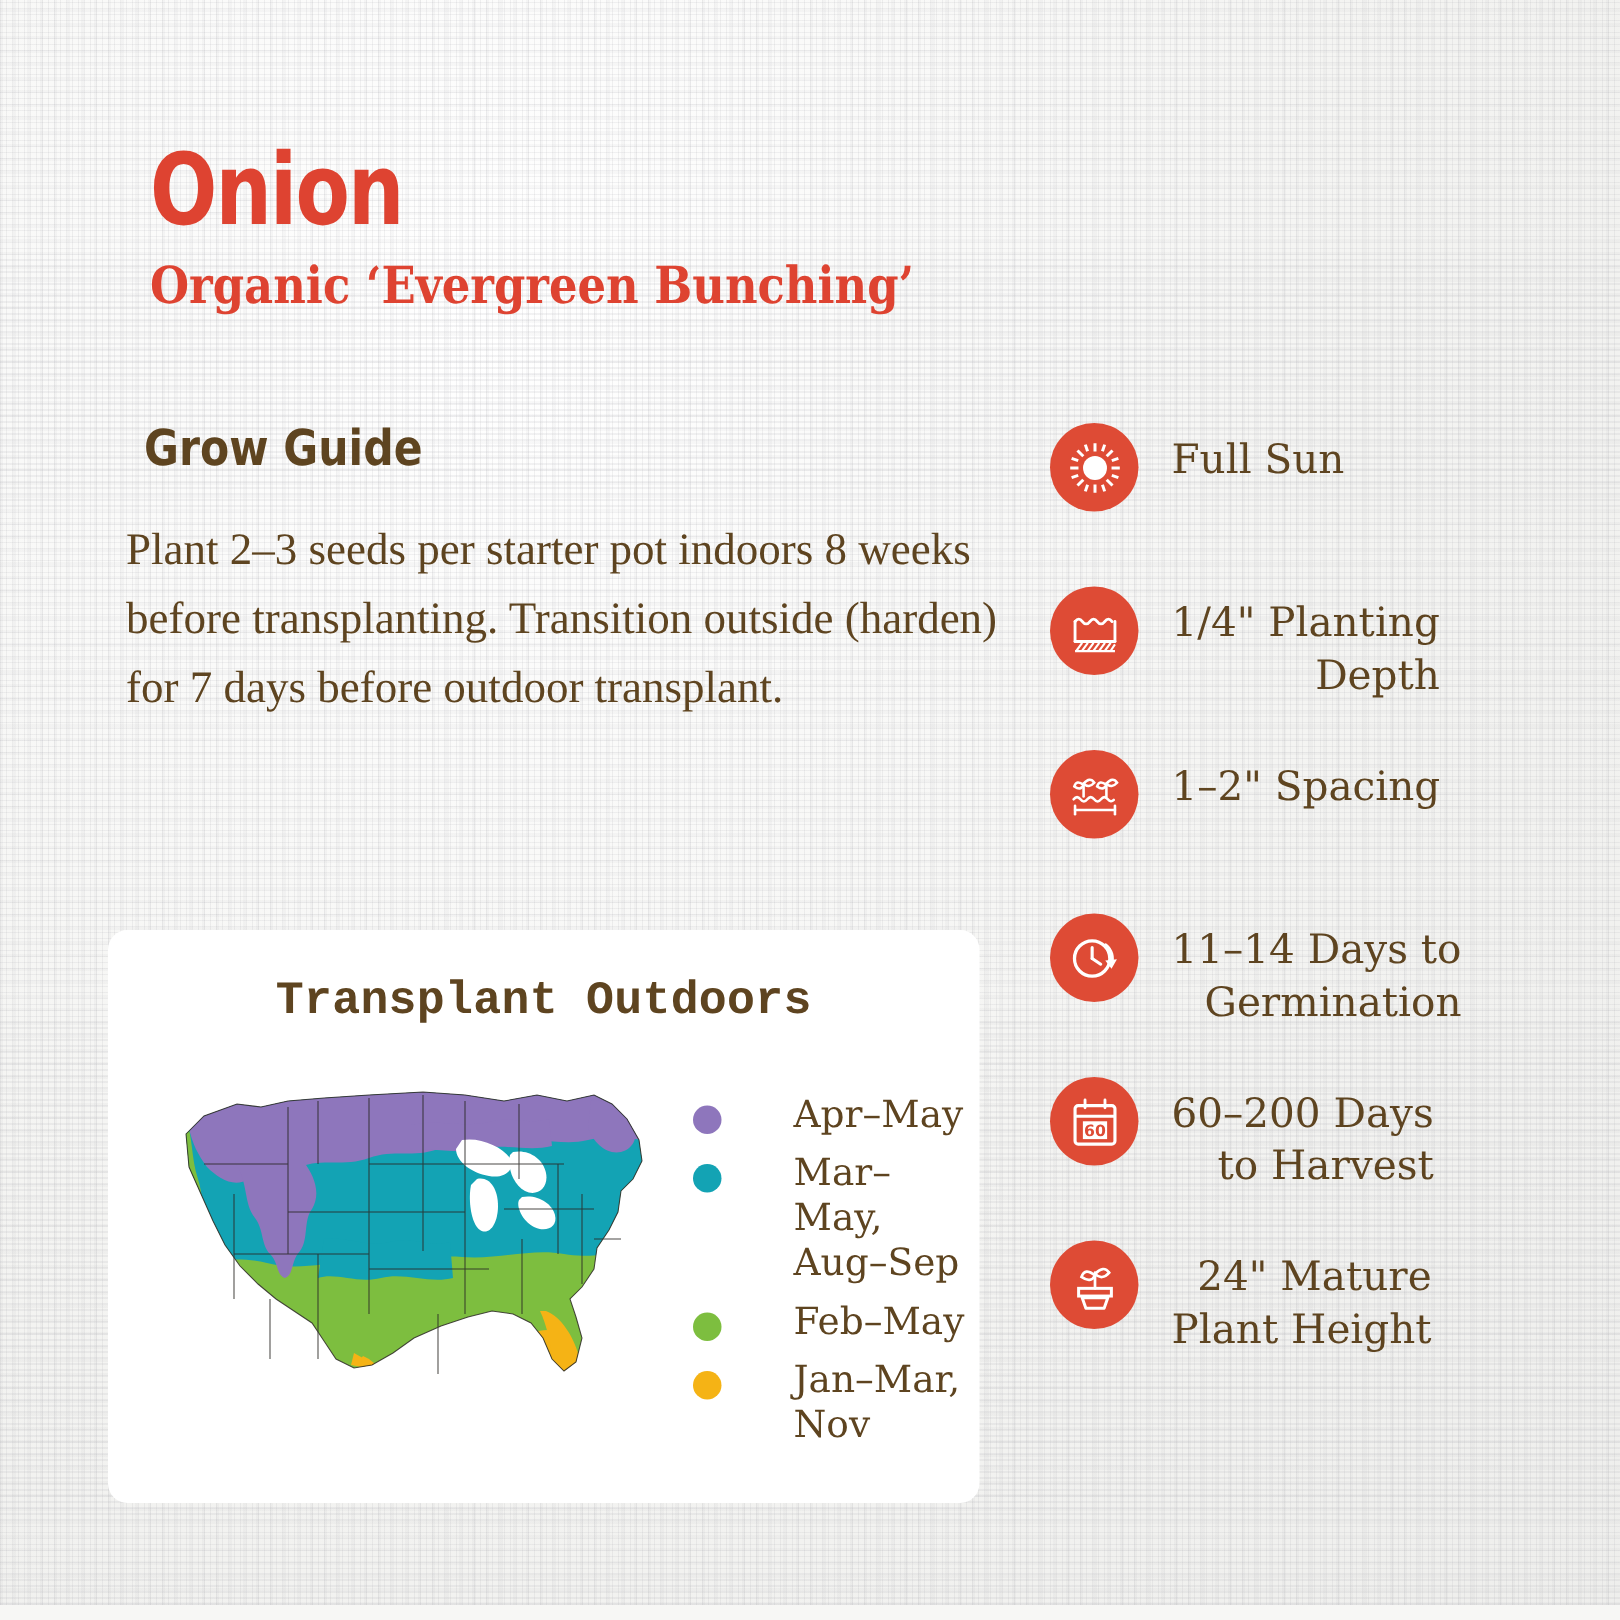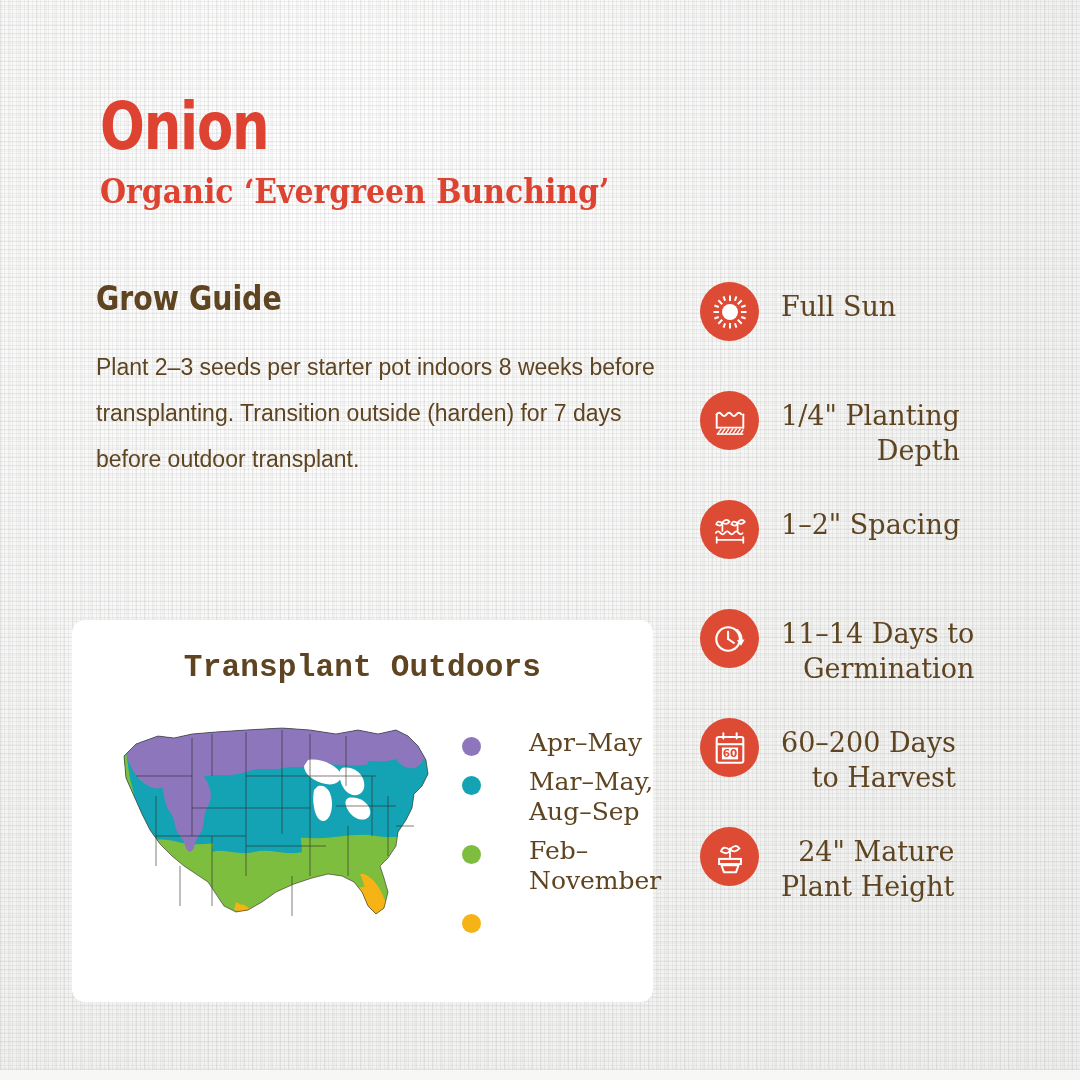--- a/index.html
+++ b/index.html
@@ -53,23 +53,23 @@
   
   .section-head{
     position:absolute;left:96px;top:282px;
     font-family:"DejaVu Sans", sans-serif;
     font-weight:bold;font-size:33px;line-height:1;
     color:#5E4420;
     transform:scaleX(.86);transform-origin:left center;
     white-space:nowrap;
   }
   .body-copy{
-    position:absolute;left:96px;top:344px;width:590px;
-    font-family:Liberation Sans, sans-serif;
-    font-size:23px;line-height:46px;
+    position:absolute;left:84px;top:344px;width:590px;
+    font-family:Liberation Serif, serif;
+    font-size:30px;line-height:46px;
     color:#5E4420;
   }
 
   
   .map-card{
     position:absolute;left:72px;top:620px;
     width:581px;height:382px;
     background:#ffffff;border-radius:13px;
   }
   .map-title{
@@ -206,24 +206,26 @@
         <span class="legend-dot" style="background:#8E76BC"></span>
         <span class="legend-label">Apr–May</span>
       </div>
       <div class="legend-row">
         <span class="legend-dot" style="background:#13A3B4"></span>
         <span class="legend-label">Mar–May,
 Aug–Sep</span>
       </div>
       <div class="legend-row">
         <span class="legend-dot" style="background:#7DBE3F"></span>
-        <span class="legend-label">Feb–November</span>
+        <span class="legend-label">Feb–May</span>
       </div>
       <div class="legend-row">
         <span class="legend-dot" style="background:#F5B315"></span>
+        <span class="legend-label">Jan–Mar,
+Nov</span>
       </div>
     </div>
   </div>
 
   <div class="spec-list">
 
     <div class="spec-row">
       <div class="spec-badge">
         <svg viewBox="0 0 40 40">
           <circle cx="20" cy="20" r="8.4" fill="#fff"></circle>

